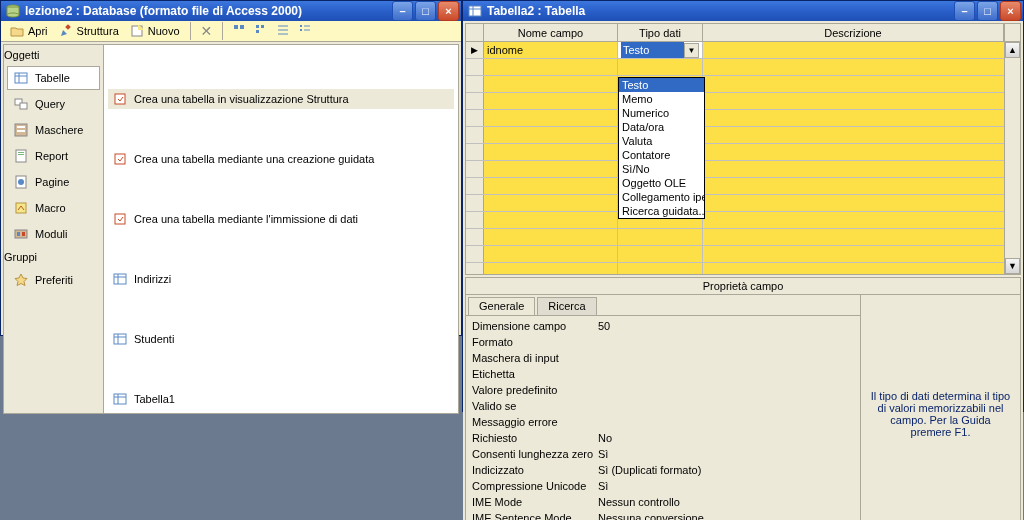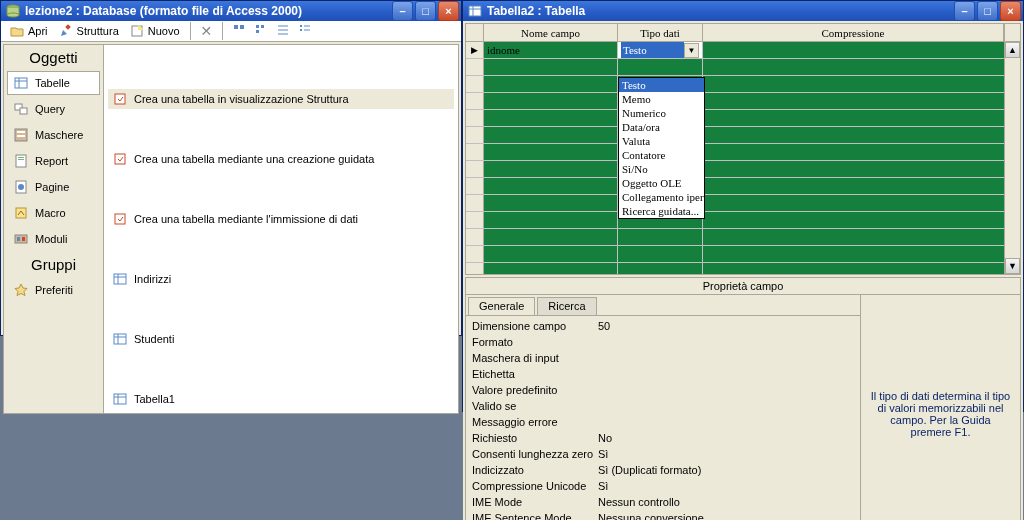--- a/index.html
+++ b/index.html
@@ -42,56 +42,55 @@
     font-family: Arial;
     font-weight: bold;
     font-size: 11px;
     cursor: pointer;
   }
   .winbtn.close { background: linear-gradient(to bottom, #E88A6B, #C94A2A); border-color:#B53A1E; }
   
   #win-db { left: 0; top: 0; width: 462px; height: 336px; }
   .toolbar {
     height: 26px;
-    background: #ffffff;
+    background: #fef9c3;
     border-bottom: 1px solid #ACA899;
     display: flex;
     align-items: center;
     padding: 0 4px;
     gap: 2px;
   }
   .tbitem { display:flex; align-items:center; gap:3px; padding: 2px 4px; cursor:pointer; }
   .tbsep { width:1px; height:18px; background:#ACA899; margin:0 4px; }
   .db-body { flex:1; display:flex; border:1px solid #ACA899; margin:2px; background:white; }
   .sidepanel {
     width: 100px;
     background: #ECE9D8;
     border-right: 1px solid #ACA899;
     display: flex; flex-direction: column;
   }
   .sidegroup-title {
-    text-align: center;
     padding: 4px 0;
-    font-size: 15px;
+    font-size: 11px;
   }
   .sideitem {
     display: flex; align-items: center; gap: 6px;
     padding: 4px 6px;
     margin: 1px 3px;
     cursor: pointer;
   }
   .sideitem.selected { background: white; border:1px solid #ACA899; padding:3px 5px; }
   .sideicon { width:16px; height:16px; display:inline-flex; align-items:center; justify-content:center; }
   .listpane { flex:1; background:white; padding:4px; }
   .listrow { display:flex; align-items:center; gap:6px; padding:2px 4px; cursor:pointer;margin-top:40px; }
   .listrow.selected { background:#ECE9D8; }
   
   #win-tbl { left: 462px; top: 0; width: 562px; height: 412px; }
   .tbl-body { flex:1; display:flex; flex-direction:column; background:#ECE9D8; }
-  .grid-area { flex: 0 0 auto; height: 252px; position:relative; background:#15803d; border:1px solid #ACA899; margin:2px; display:flex; flex-direction:column;font-family:Liberation Serif, serif; }
+  .grid-area { flex: 0 0 auto; height: 252px; position:relative; background:#fde047; border:1px solid #ACA899; margin:2px; display:flex; flex-direction:column; }
   .grid-header { display:flex; height:18px; background:#ECE9D8; border-bottom:1px solid #ACA899; }
   .grid-header .cell { border-right:1px solid #ACA899; text-align:center; line-height:18px; }
   .grid-rows { flex:1; overflow:hidden; position:relative; }
   .grid-row { display:flex; height:17px; border-bottom:1px solid #C0C0C0; }
   .rowhead { width:18px; background:#ECE9D8; border-right:1px solid #ACA899; display:flex; align-items:center; justify-content:center; }
   .cell { border-right:1px solid #C0C0C0; padding:0 3px; line-height:17px; white-space:nowrap; overflow:hidden; }
   .col-name { width:134px; }
   .col-type { width:85px; }
   .col-desc { flex:1; }
   .vsb { width:16px; background:#ECE9D8; border-left:1px solid #ACA899; position:absolute; right:0; top:18px; bottom:0; }
@@ -378,21 +377,21 @@
       <div class="winbtn close">×</div>
     </div>
   </div>
 
   <div class="tbl-body">
     <div class="grid-area">
       <div class="grid-header">
         <div class="rowhead"></div>
         <div class="cell col-name">Nome campo</div>
         <div class="cell col-type">Tipo dati</div>
-        <div class="cell col-desc">Compressione</div>
+        <div class="cell col-desc">Descrizione</div>
         <div style="width:16px;background:#ECE9D8;border-left:1px solid #ACA899;"></div>
       </div>
       <div class="grid-rows">
         <div class="grid-row">
           <div class="rowhead">
               <span style="font-size:9px;">▶</span>
             </div>
           <div class="cell col-name">idnome</div>
           <div class="cell col-type ddcell">
             <span class="val">Testo</span>

